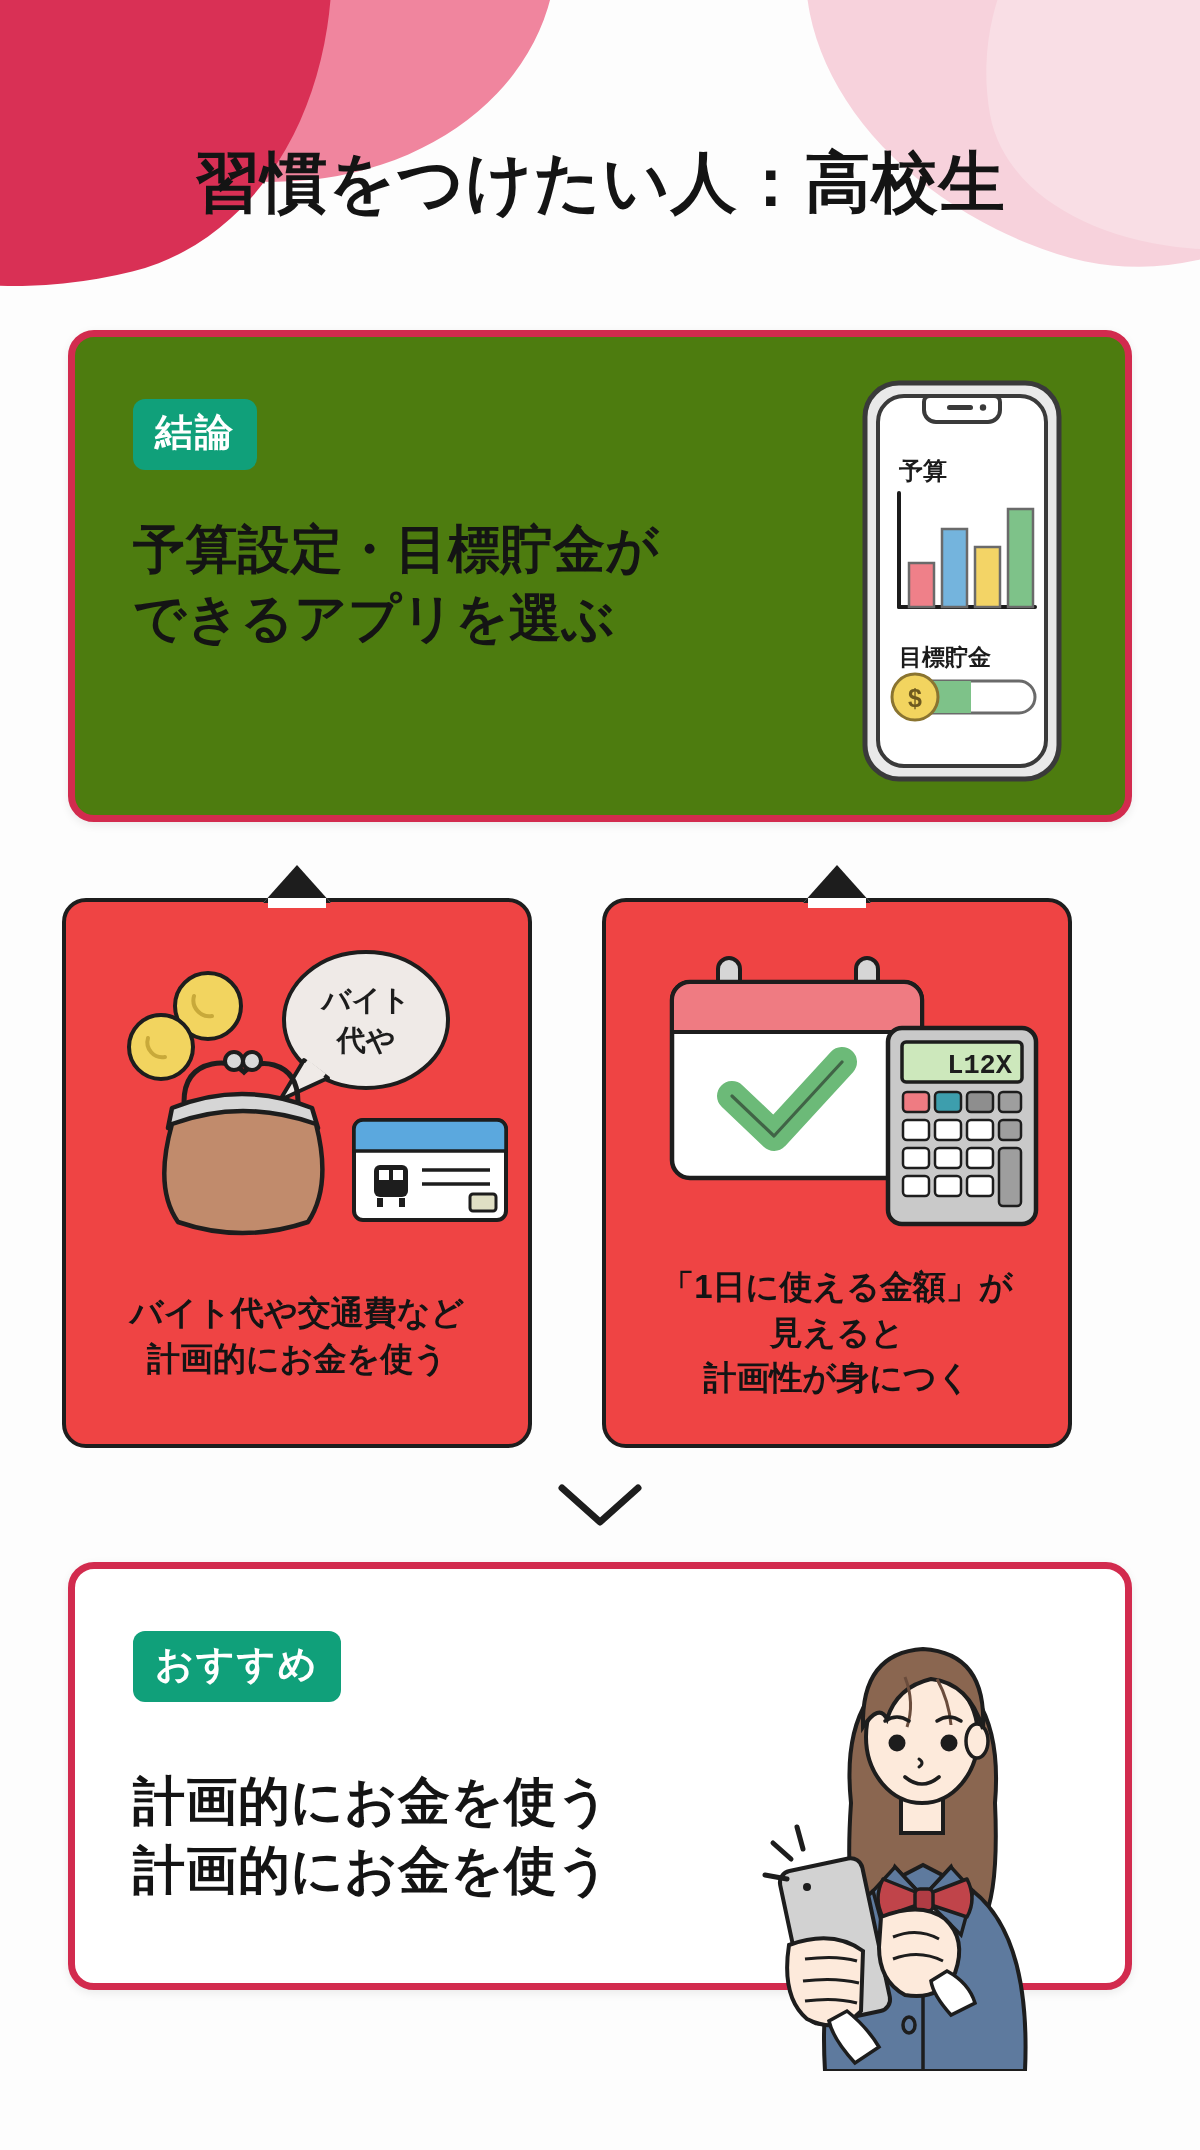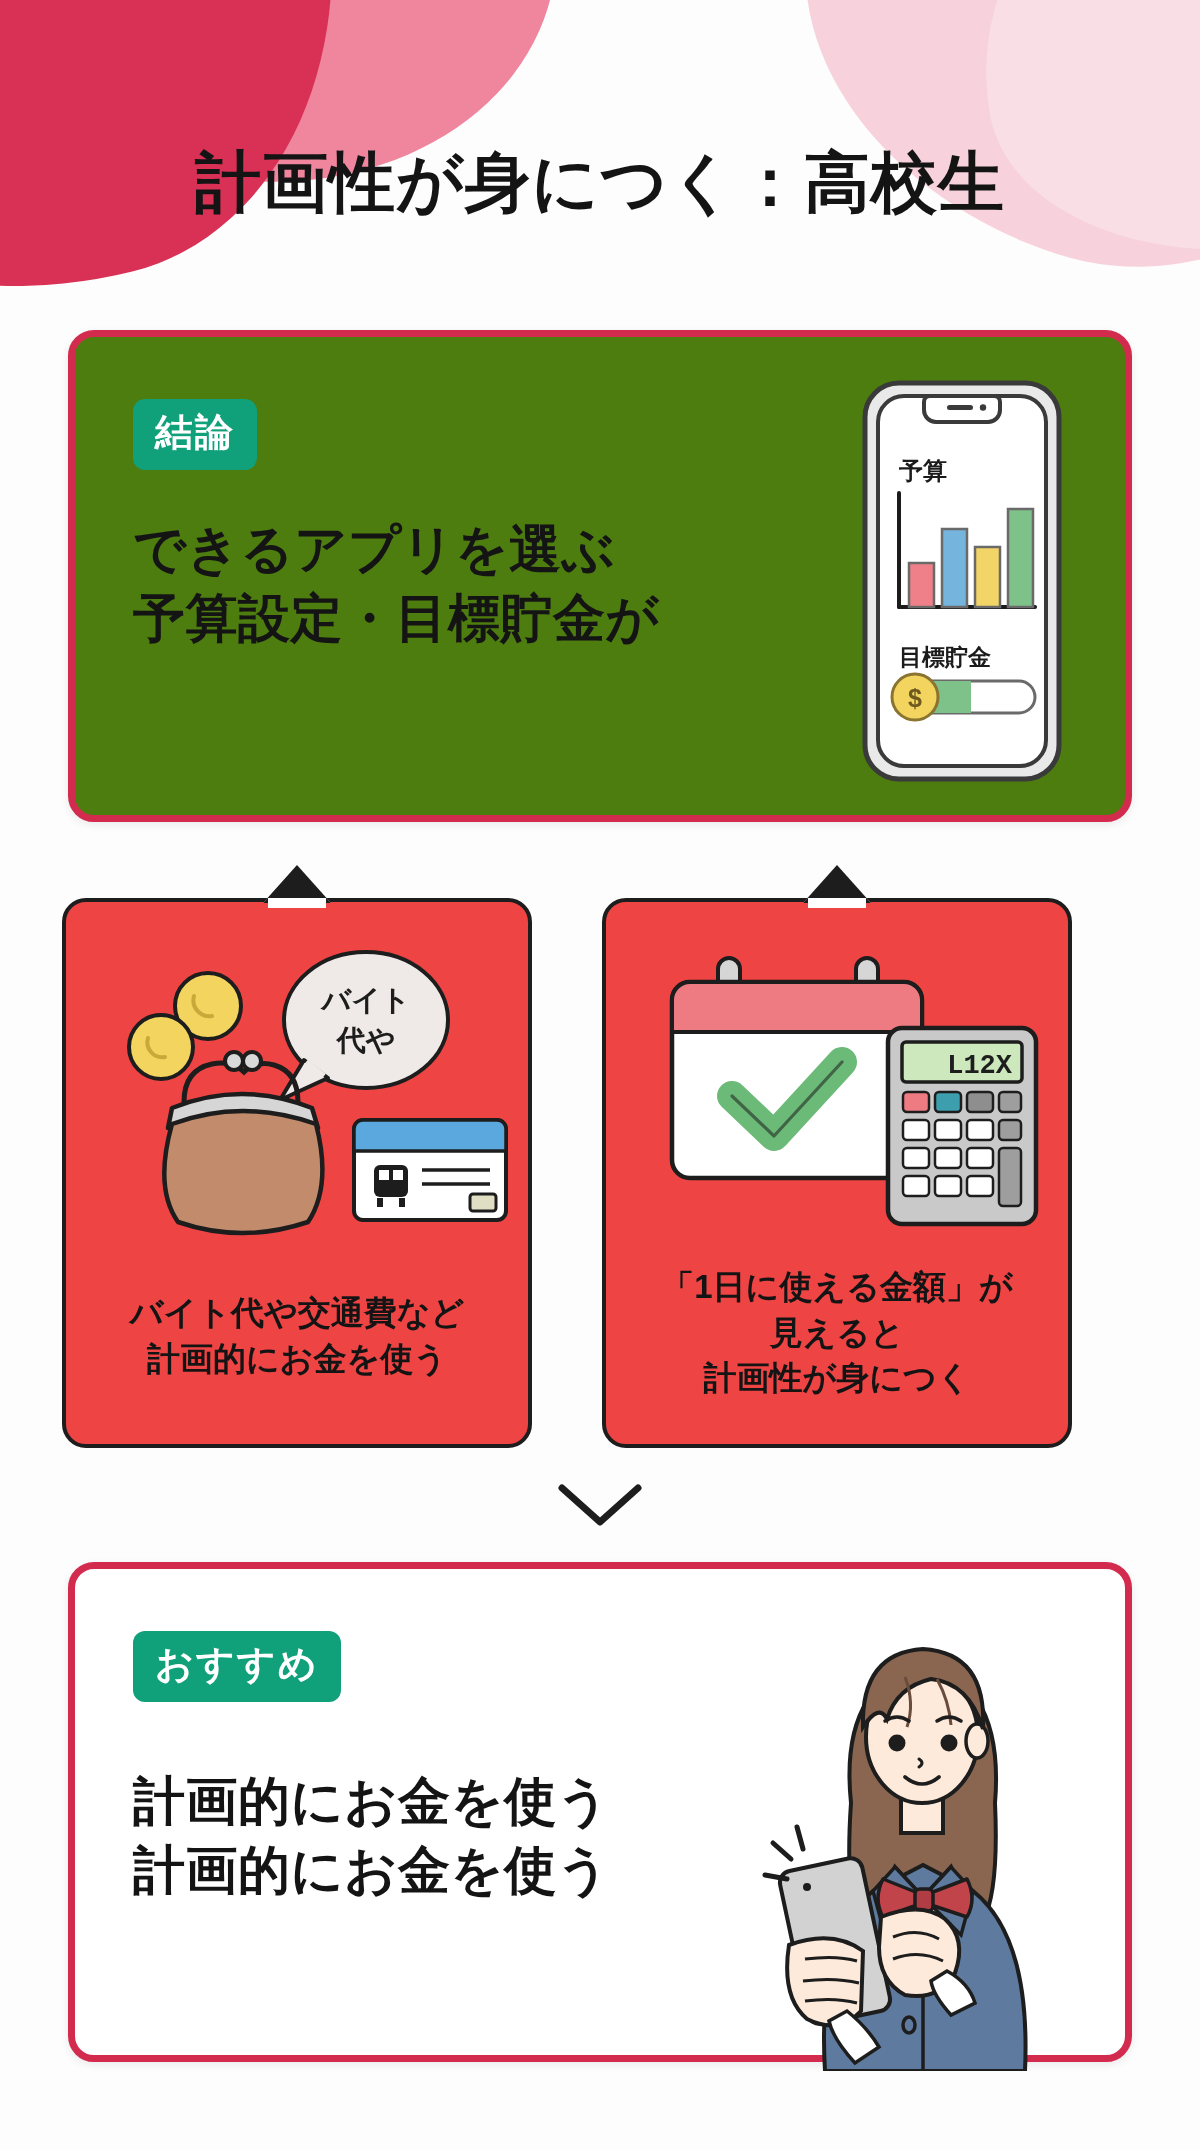--- a/index.html
+++ b/index.html
@@ -46,21 +46,21 @@
     letter-spacing:1px; white-space:nowrap;
   }
 
   
   .card-conclusion {
     position:absolute; left:68px; top:330px; width:1064px; height:492px;
     background:#4d7c0f; border:7px solid #d22b4e; border-radius:26px;
     box-shadow:0 3px 10px rgba(0,0,0,.08);
   }
   .card-recommend {
-    position:absolute; left:68px; top:1562px; width:1064px; height:500px;
+    position:absolute; left:68px; top:1562px; width:1064px; height:428px;
     background:#ffffff; border:7px solid #d22b4e; border-radius:26px;
     box-shadow:0 3px 10px rgba(0,0,0,.08);
     overflow:visible;
   }
   .badge {
     position:absolute; left:58px; top:62px;
     background:#10a07a; color:#ffffff;
     font-size:38px; font-weight:bold;
     padding:8px 22px 12px; border-radius:12px; letter-spacing:2px;
   }
@@ -114,28 +114,28 @@
 </head>
 <body>
 
 <div class="page">
 
   <div class="blob blob-pink-right"></div>
   <div class="blob blob-pink-right2"></div>
   <div class="blob blob-pink-top"></div>
   <div class="blob blob-crimson"></div>
 
-  <div class="title">計画性が身につく：高校生</div>
+  <div class="title">習慣をつけたい人：高校生</div>
 
   <div class="card-conclusion">
     <div class="badge">結論</div>
 
     <div class="card-heading">
+      <div>予算設定・目標貯金が</div>
       <div>できるアプリを選ぶ</div>
-      <div>予算設定・目標貯金が</div>
     </div>
 
     <div style="position:absolute; right:48px; top:38px; width:230px; height:412px;">
       <svg viewBox="0 0 230 412" width="230" height="412">
         <rect x="18" y="8" width="194" height="396" rx="34" ry="34" fill="#e9e9e9" stroke="#3a3a3a" stroke-width="5"></rect>
         <rect x="31" y="21" width="168" height="370" rx="26" ry="26" fill="#ffffff" stroke="#3a3a3a" stroke-width="4"></rect>
         <path d="M83 21 h64 a6 6 0 0 1 6 6 v8 a12 12 0 0 1 -12 12 h-52 a12 12 0 0 1 -12 -12 v-8 a6 6 0 0 1 6 -6 z" fill="#ffffff" stroke="#3a3a3a" stroke-width="4"></path>
         <rect x="100" y="30" width="26" height="5" rx="2.5" fill="#3a3a3a"></rect>
         <circle cx="136" cy="32.5" r="3.2" fill="#3a3a3a"></circle>
 

